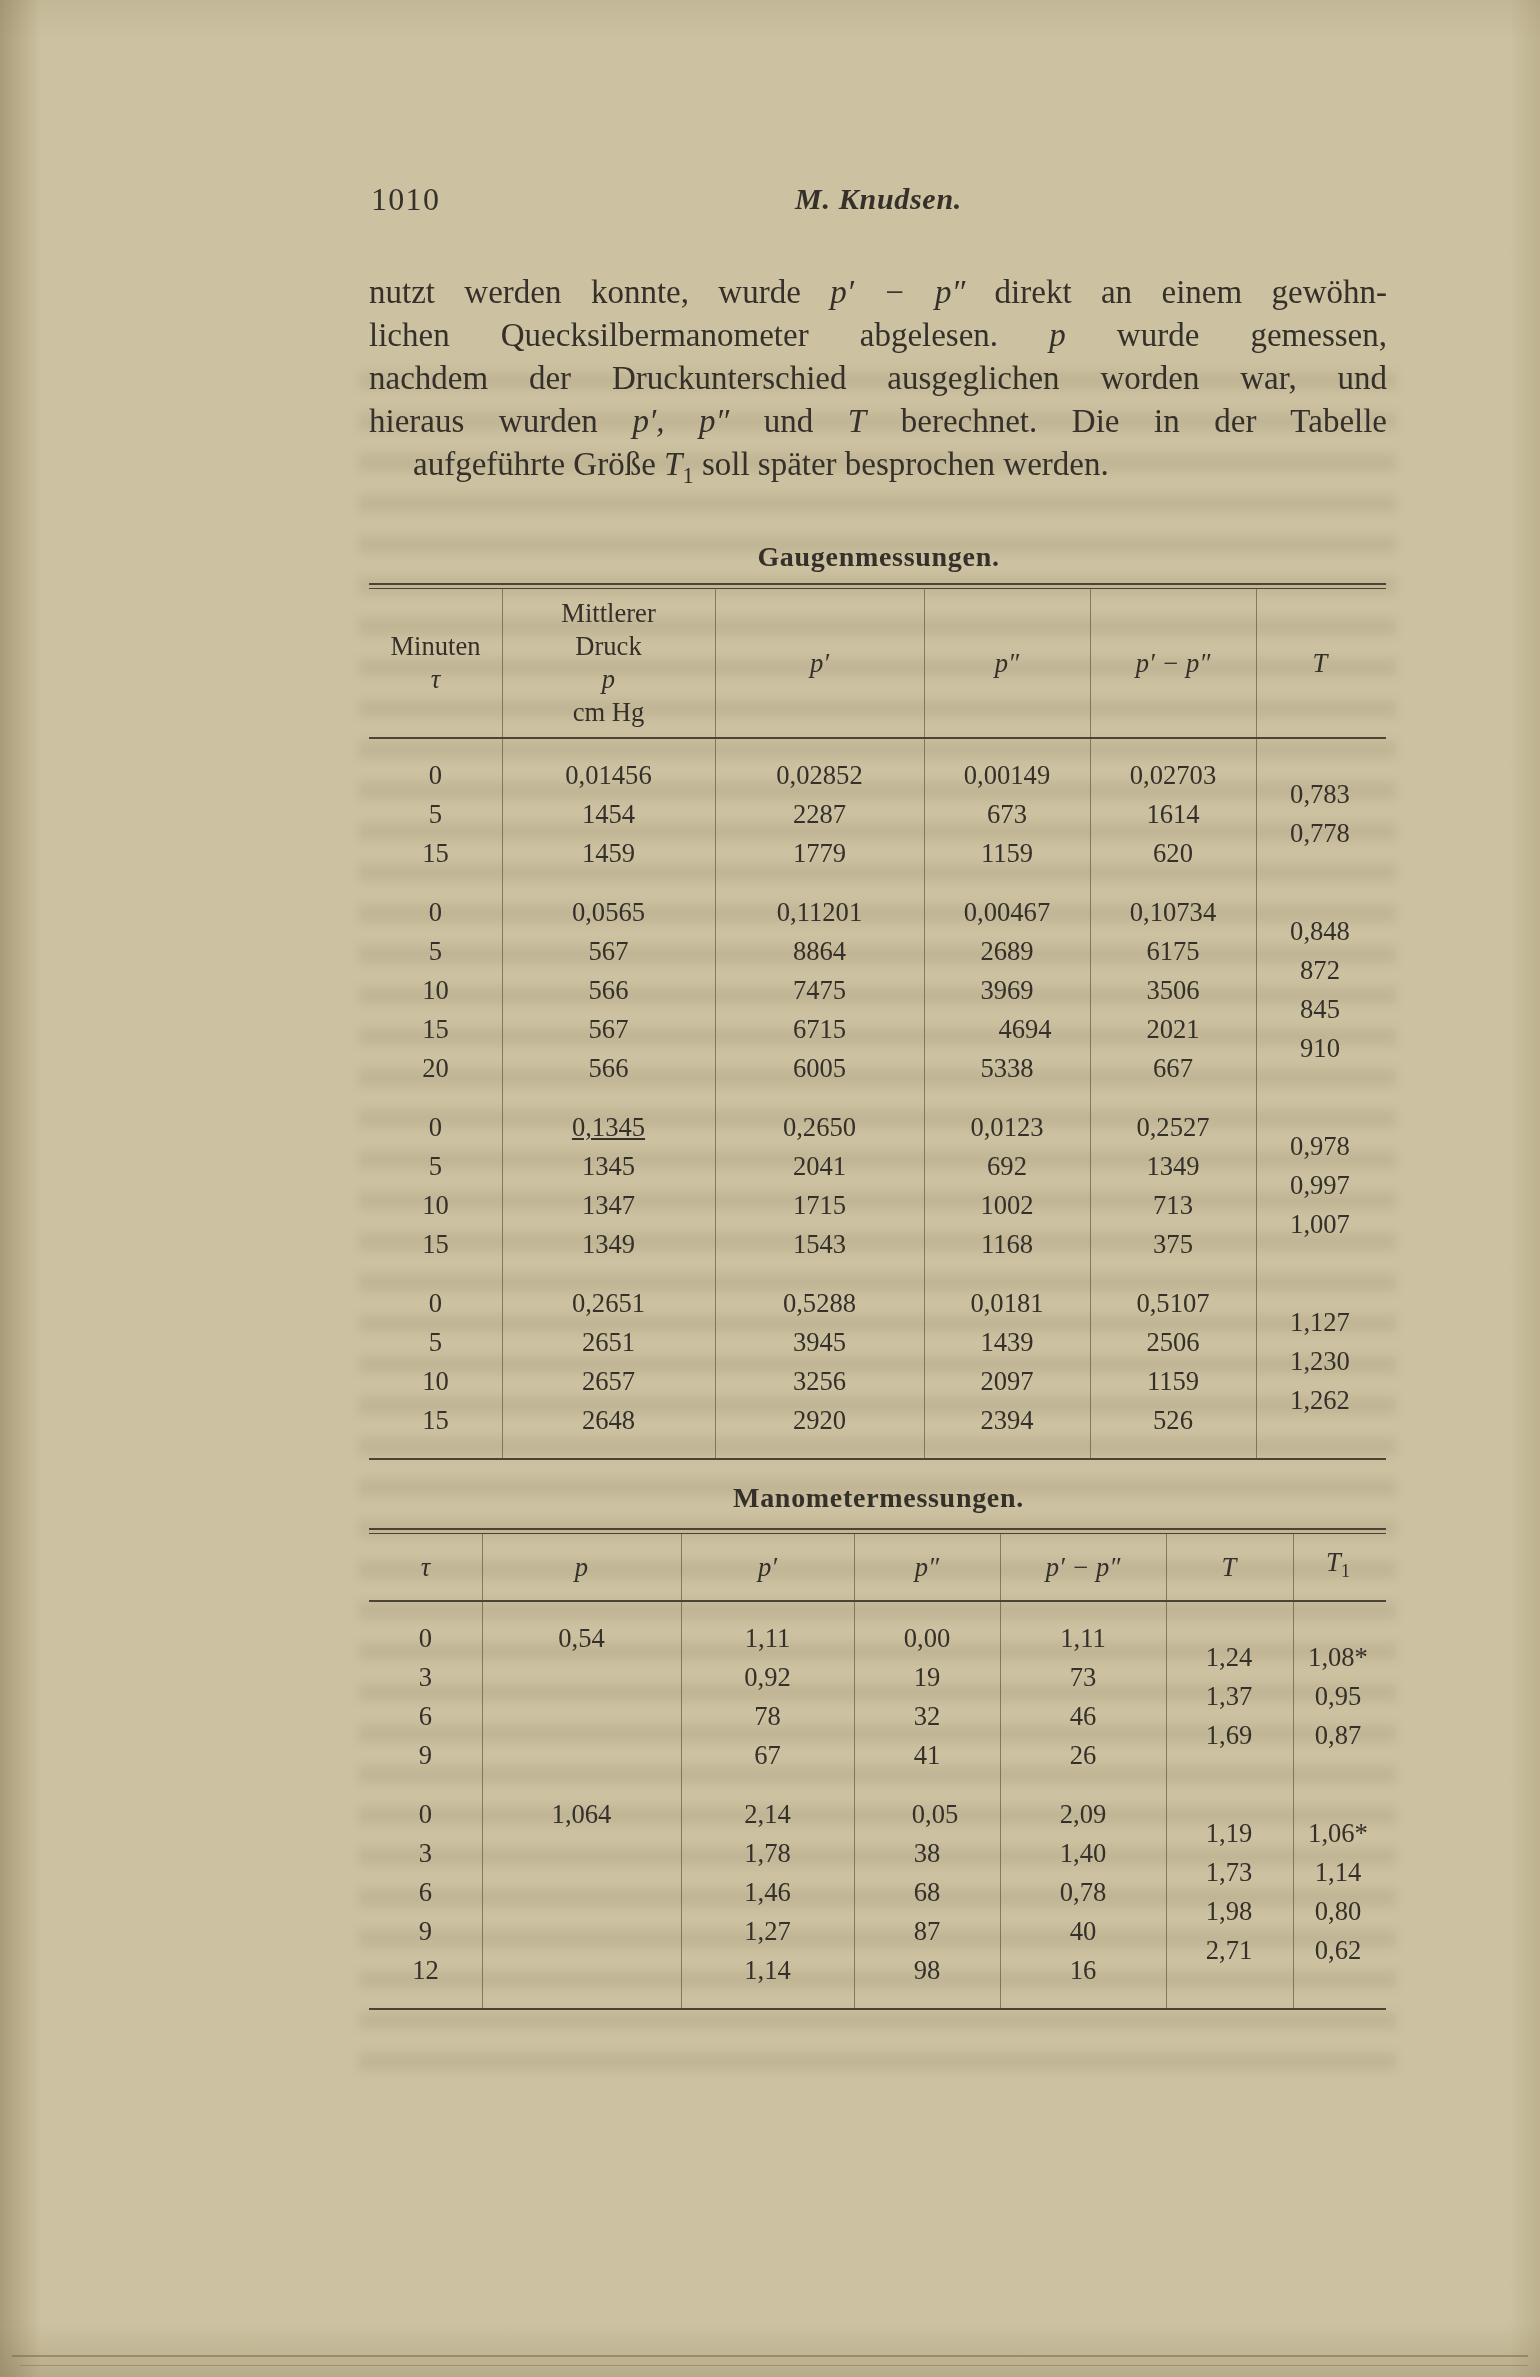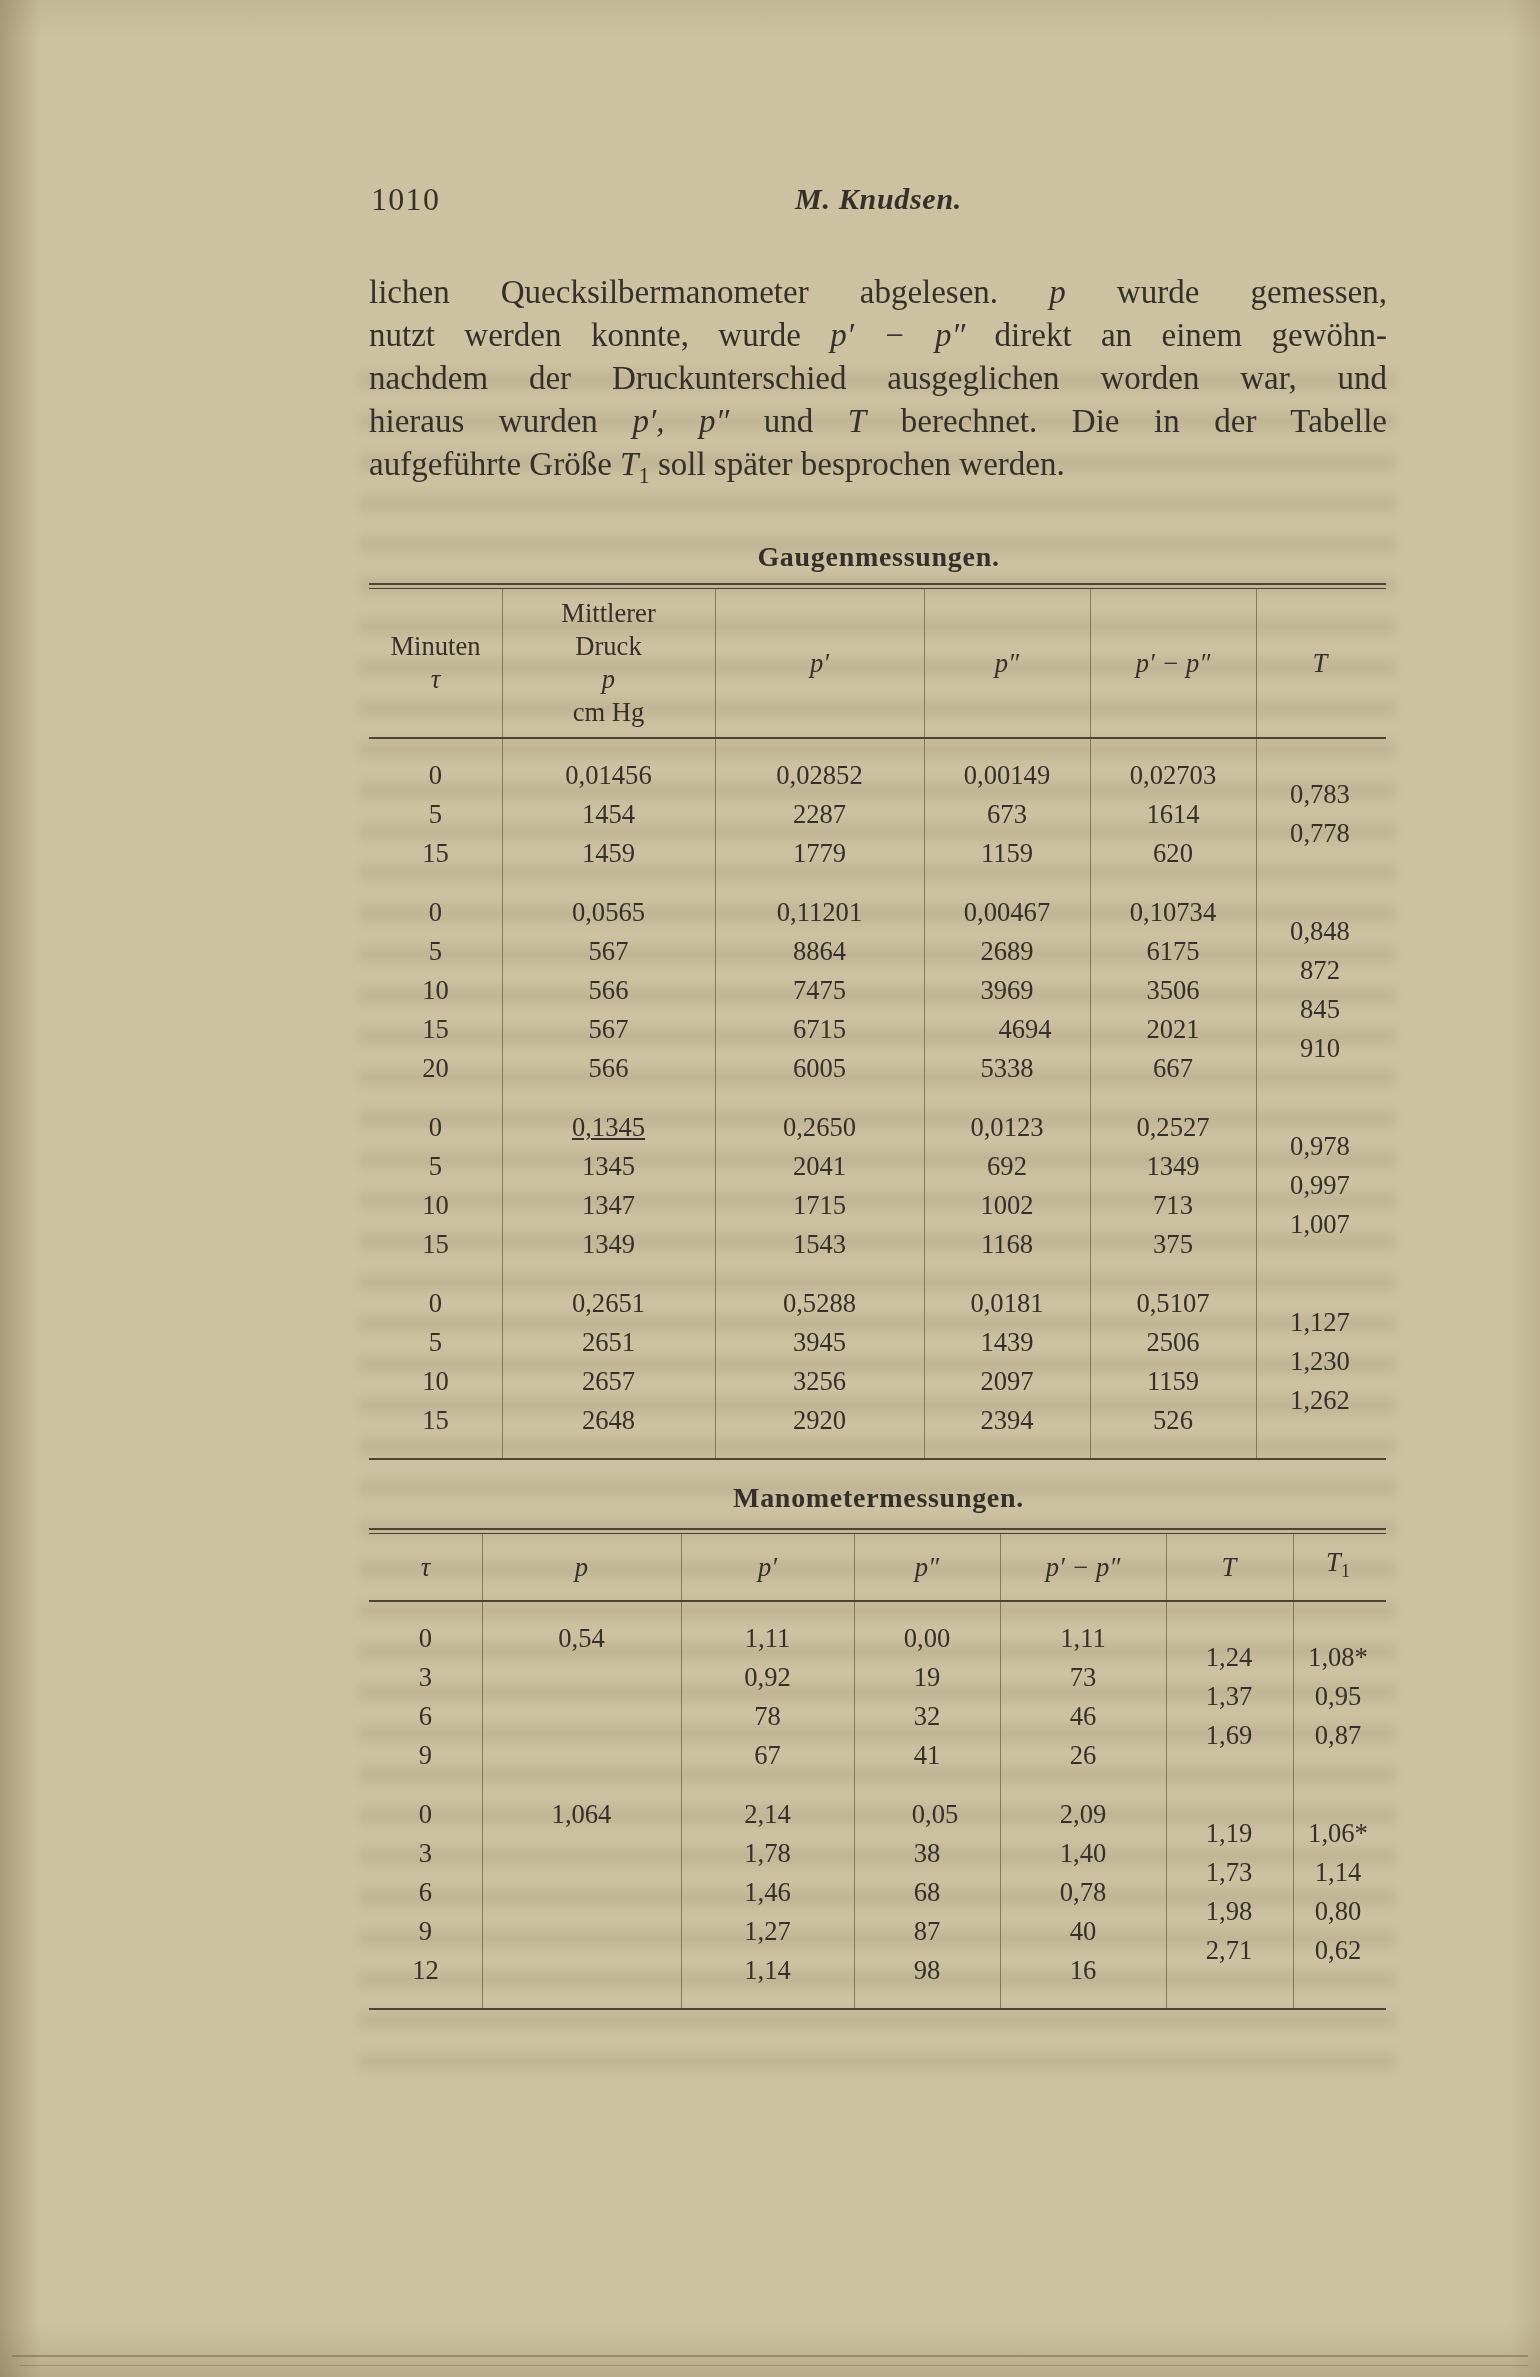--- a/index.html
+++ b/index.html
@@ -22,21 +22,21 @@
   }
   .edge-b1 { position:absolute; left:12px; bottom:20px; width:1516px; height:2px; background:rgba(104,92,62,0.45); }
   .edge-b2 { position:absolute; left:20px; bottom:10.6px; width:1508px; height:1.3px; background:rgba(104,92,62,0.35); }
 
   .pagenum { position:absolute; left:371px; top:181px; font-size:32px; letter-spacing:1.3px; }
   .runhead { position:absolute; left:371px; top:182px; width:1015px; text-align:center;
              font-size:30px; font-style:italic; font-weight:bold; letter-spacing:0.7px; }
 
   .para { position:absolute; left:369px; top:271px; width:1018px; font-size:33px; line-height:43px; }
   .para-line { text-align:justify; text-align-last:justify; white-space:normal; }
-  .para-line:last-child { text-align-last:left; }
+  .para-line:last-child { text-align-last:left;margin-left:44px; }
   .para i, .hline i { font-style:italic; }
   sub { font-size:0.68em; }
 
   .t-title { position:absolute; left:371px; width:1015px; text-align:center;
              font-weight:bold; font-size:28px; letter-spacing:0.7px; }
   .t1-title { top:541px; }
   .t2-title { top:1482px; }
 
   .t-box { position:absolute; left:369px; width:1017px; }
   .gauge  { top:583px; }
@@ -69,22 +69,22 @@
 
 <div class="page">
   <div class="ghost"></div>
   <div class="edge-b1"></div>
   <div class="edge-b2"></div>
 
   <div class="pagenum">1010</div>
   <div class="runhead">M. Knudsen.</div>
 
   <div class="para">
+      <div class="para-line"><span>nutzt werden konnte, wurde </span><i>p′ − p″</i><span> direkt an einem gewöhn-</span></div>
       <div class="para-line"><span>lichen Quecksilbermanometer abgelesen.  </span><i>p</i><span> wurde gemessen,</span></div>
-      <div class="para-line"><span>nutzt werden konnte, wurde </span><i>p′ − p″</i><span> direkt an einem gewöhn-</span></div>
       <div class="para-line"><span>nachdem der Druckunterschied ausgeglichen worden war, und</span></div>
       <div class="para-line"><span>hieraus wurden </span><i>p′, p″</i><span> und </span><i>T</i><span> berechnet.  Die in der Tabelle</span></div>
       <div class="para-line"><span>aufgeführte Größe </span><i>T</i><sub>1</sub><span> soll später besprochen werden.</span></div>
     </div>
 
   <div class="t-title t1-title">Gaugenmessungen.</div>
 
   <div class="t-box gauge">
     <div class="rule double"></div>
     <div class="t-header" id="gauge-header">

